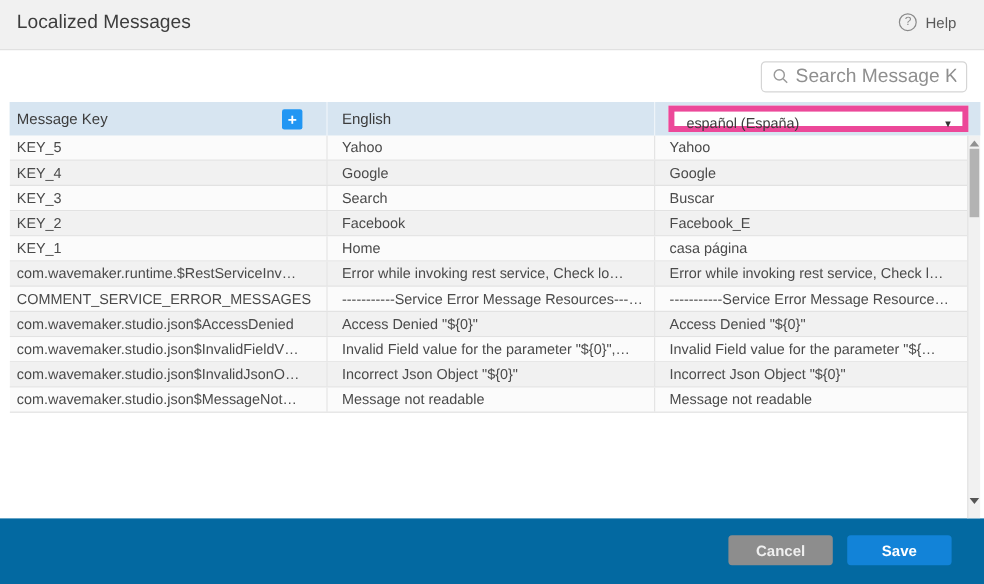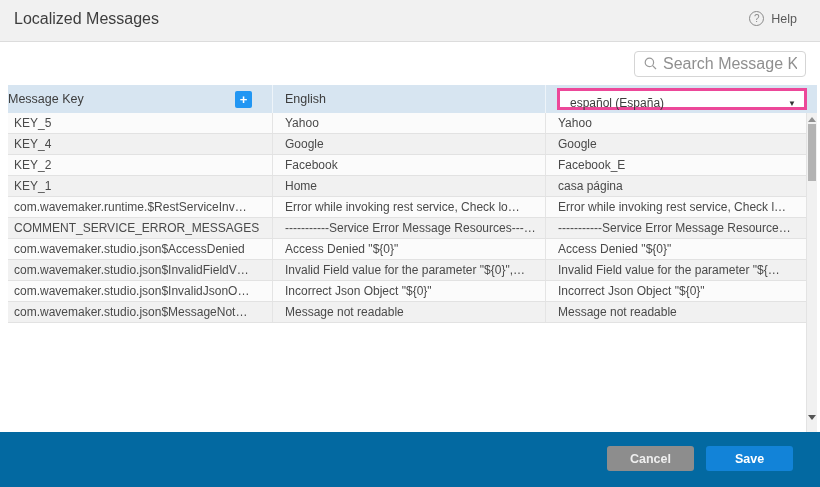--- a/index.html
+++ b/index.html
@@ -26,28 +26,28 @@
     border-radius:4px; background:#fff; display:flex; align-items:center; padding:0 8px 0 9px; }
   .search svg { flex:0 0 auto; }
   .search input { border:none; outline:none; width:100%; margin-left:6px; font-family:inherit;
     font-size:16px; color:#444; background:transparent; }
   .search input::placeholder { color:#8f8f8f; }
 
   
   .table { margin-left:8px; width:809px; flex:0 0 auto; }
   .thead { display:flex; height:28px; background:#d7e5f1; align-items:center; }
   .th { font-size:12.5px; color:#3d3d3d; height:100%; display:flex; align-items:center; }
-  .th-key { width:265px; border-right:1px solid #eef4f9;
+  .th-key { width:265px; padding-left:6px; border-right:1px solid #eef4f9;
     justify-content:space-between; padding-right:20px; }
   .th-en  { width:273px; padding-left:12px; border-right:1px solid #eef4f9; }
   .th-lang{ flex:1; padding:0 10px 0 11px; }
   .plus-btn { width:17px; height:17px; background:#2196f3; color:#fff; border:none;
     border-radius:2px; font-size:13px; line-height:15px; font-weight:bold;
     cursor:pointer; display:flex; align-items:center; justify-content:center; }
-  .select { width:100%; height:22px; background:#fff; border:3px solid #ec4899;
+  .select { width:100%; height:22px; background:#fff; border:5px solid #ec4899;
     display:flex; align-items:center; padding:8px 8px 0 10px; cursor:pointer;gap:44px; }
   .select .sel-text { font-size:12px; color:#3c3c3c; flex:1; }
   .select .caret { font-size:8px; color:#333; }
 
   .tbody-wrap { display:flex; height:319px; overflow:hidden; }
   .tbody { width:798px; overflow:hidden; }
   .tr { display:flex; height:21px; border-bottom:1px solid #e2e2e2; background:#fbfbfb; }
   .tr:nth-child(even) { background:#f1f1f1; }
   .td { font-size:12px; color:#4a4a4a; display:flex; align-items:center;
     white-space:nowrap; overflow:hidden; text-overflow:ellipsis; }
@@ -120,20 +120,25 @@
     <div class="td td-key">KEY_5</div>
     <div class="td td-en">Yahoo</div>
     <div class="td td-lang">Yahoo</div>
   </div>
           <div class="tr">
     <div class="td td-key">KEY_4</div>
     <div class="td td-en">Google</div>
     <div class="td td-lang">Google</div>
   </div>
           <div class="tr">
+    <div class="td td-key">KEY_3</div>
+    <div class="td td-en">Search</div>
+    <div class="td td-lang">Buscar</div>
+  </div>
+          <div class="tr">
     <div class="td td-key">KEY_2</div>
     <div class="td td-en">Facebook</div>
     <div class="td td-lang">Facebook_E</div>
   </div>
           <div class="tr">
     <div class="td td-key">KEY_1</div>
     <div class="td td-en">Home</div>
     <div class="td td-lang">casa página</div>
   </div>
           <div class="tr">

